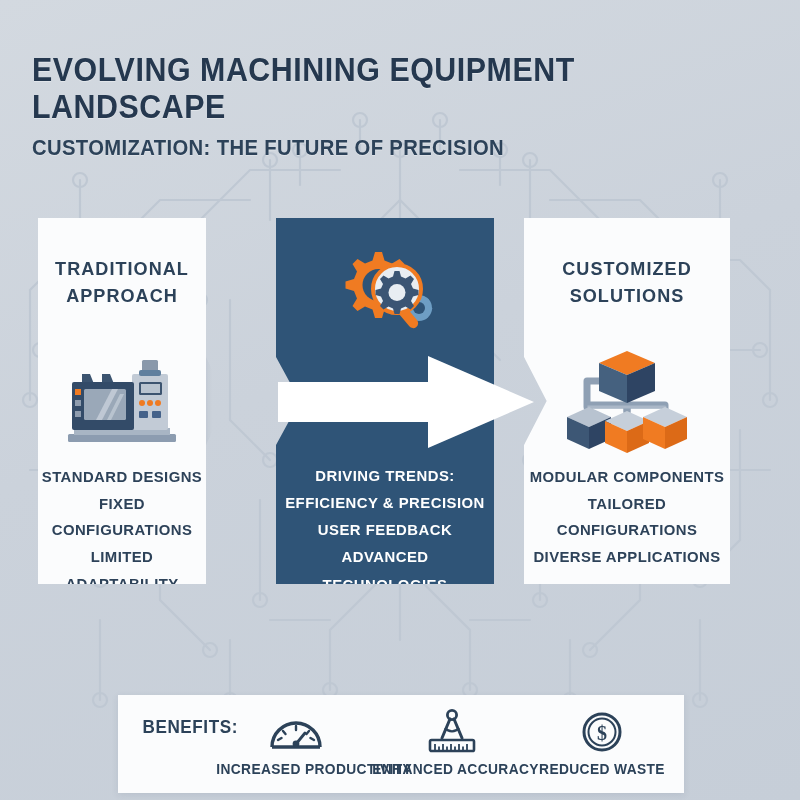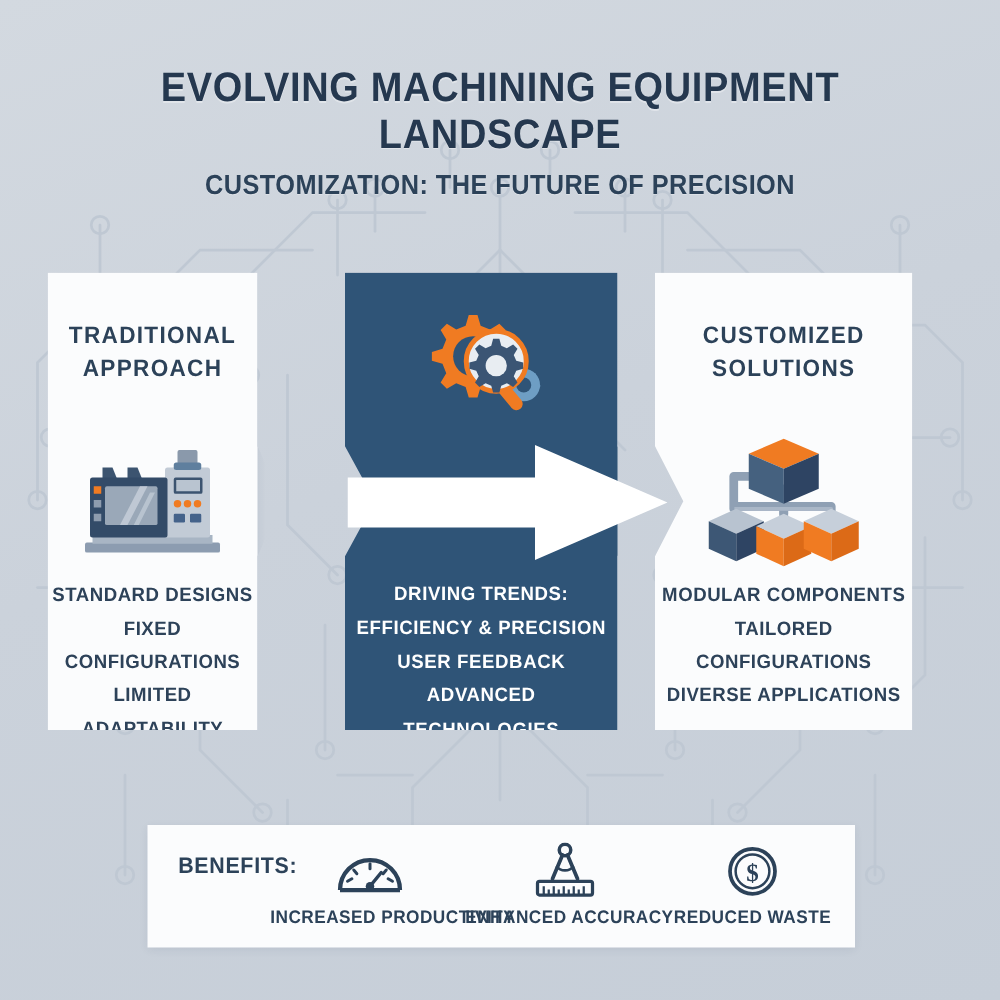--- a/index.html
+++ b/index.html
@@ -27,21 +27,21 @@
     height: 800px;
     pointer-events: none;
   }
 
   
   .header {
     position: absolute;
     top: 52px;
     left: 0;
     width: 800px;
-    text-align: center;
+    text-align: left;
   }
   .title {
     font-family: "Liberation Sans Narrow", "Liberation Sans", sans-serif;
     font-weight: bold;
     font-size: 33px;
     letter-spacing: 0.6px;
     color: #25384f;
     transform: scaleX(0.92);
     line-height: 1.12;
     margin: 0;
@@ -156,21 +156,21 @@
     left: 278px;
     width: 256px;
     height: 92px;
     pointer-events: none;
   }
 
   
   .benefits {
     position: absolute;
     left: 118px;
-    top: 660px;
+    top: 695px;
     width: 566px;
     height: 98px;
     background: #fbfcfd;
     box-shadow: 0 2px 7px rgba(40,60,85,0.10);
     display: flex;
     align-items: center;
   }
   .benefits-label {
     position: absolute;
     left: 22px;

